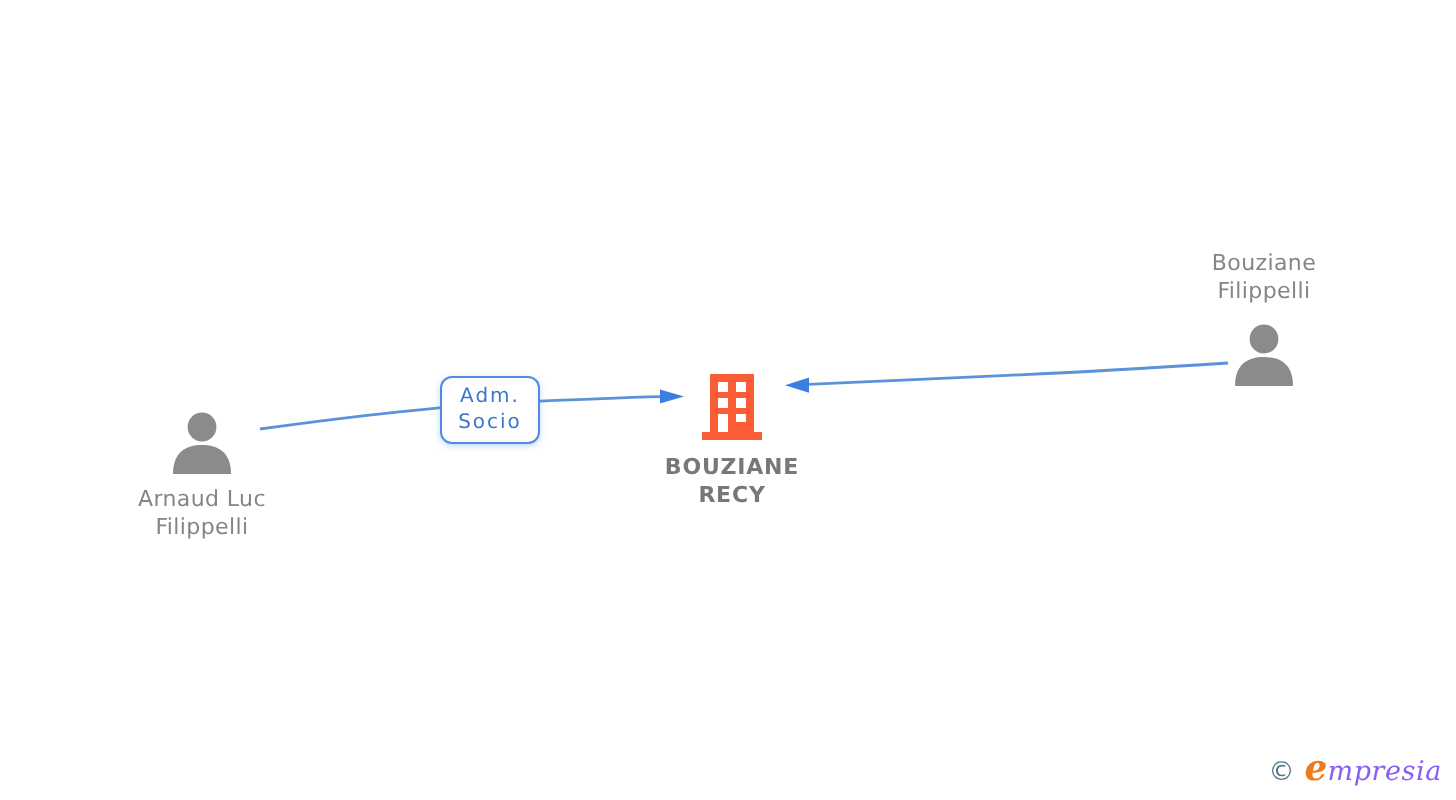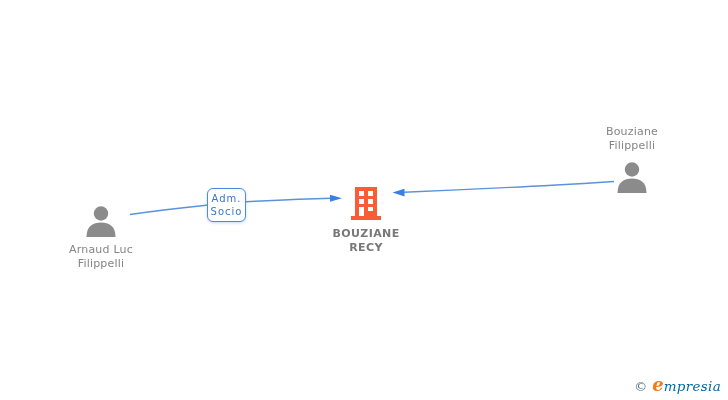--- a/index.html
+++ b/index.html
@@ -11,27 +11,27 @@
               text-align:center;letter-spacing:.2px;}
   .node-label span{display:block;}
   .company-label{position:absolute;z-index:2;color:#787878;font-size:11px;font-weight:bold;
                  line-height:13.5px;text-align:center;letter-spacing:.4px;}
   .company-label span{display:block;}
   .edge-box{position:absolute;z-index:3;box-sizing:border-box;background:#ffffff;
             border:1.4px solid #4f8be0;border-radius:6px;color:#3a76cd;font-size:10px;
             line-height:13px;text-align:center;letter-spacing:1px;padding-top:3px;
             box-shadow:0 1px 3px rgba(80,140,220,.35);}
   .edge-box span{display:block;}
-  .edge-left{left:207px;top:188px;width:39px;height:34px;}
+  .edge-left{left:220px;top:188px;width:50px;height:34px;}
   .edge-right{left:477px;top:173px;width:43px;height:34px;}
   .logo{position:absolute;right:7px;bottom:5px;z-index:2;display:flex;align-items:baseline;}
   .logo-copy{color:#4f7589;font-size:13px;margin-right:5px;}
   .logo-brand{font-family:"DejaVu Serif",serif;font-style:italic;white-space:nowrap;}
   .logo-e{color:#ee7c1f;font-size:18px;font-weight:bold;}
-  .logo-rest{color:#0369a1;font-size:13.5px;letter-spacing:.3px;}
+  .logo-rest{color:#8b5cf6;font-size:13.5px;letter-spacing:.3px;}
 </style>
 </head>
 <body>
 
 <div class="canvas">
 
   <svg class="connectors" width="728" height="400">
     <path d="M 130 214.5 C 170 209, 215 203.5, 255 201.3 C 290 199.6, 318 198.6, 331 198.3" fill="none" stroke="#5b92da" stroke-width="1.4"></path>
     <polygon points="330,194.7 342,198.2 330,201.7" fill="#3d7fe0"></polygon>
     <path d="M 614 181.5 C 578 183.8, 545 185.8, 510 187.4 C 478 188.9, 436 190.8, 404 192.2" fill="none" stroke="#5b92da" stroke-width="1.4"></path>

